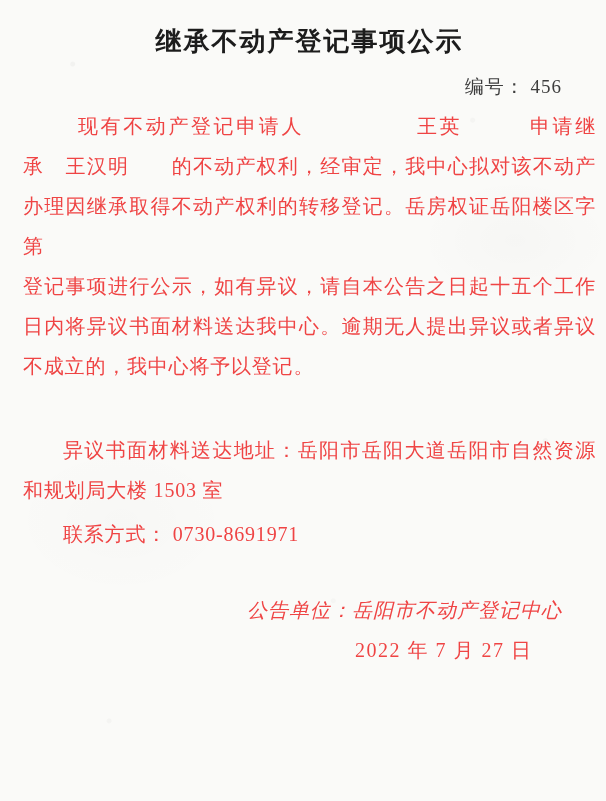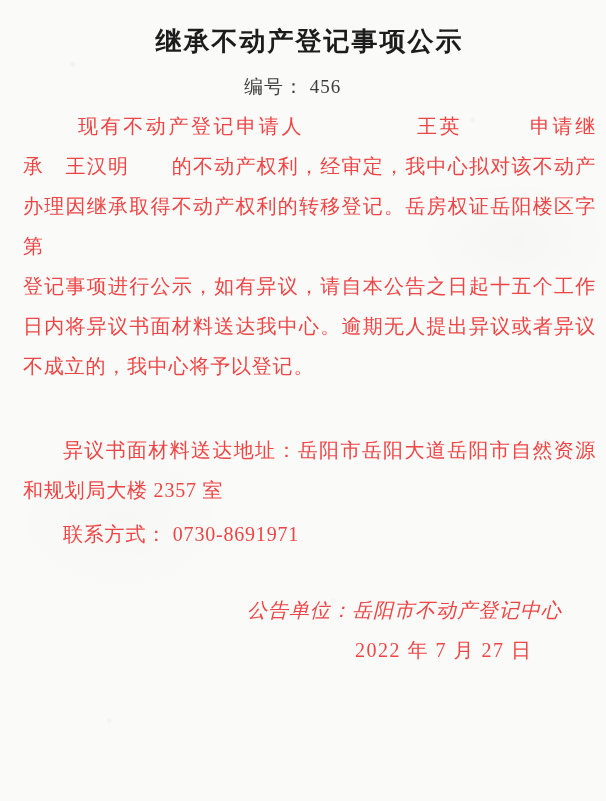--- a/index.html
+++ b/index.html
@@ -39,21 +39,21 @@
   .doc-title {
     text-align: center;
     font-family: "Liberation Sans", "DejaVu Sans", sans-serif;
     font-weight: 700;
     font-size: 26px;
     line-height: 38px;
     letter-spacing: 2px;
     color: #1c1c1c;
   }
   .doc-number {
-    text-align: center;
+    text-align: right;
     margin-top: 14px;
     margin-right: 34px;
     font-size: 19px;
     line-height: 26px;
     letter-spacing: 1px;
     color: #3d3d3d;
   }
   .line {
     font-size: 20px;
     line-height: 40px;
@@ -98,21 +98,21 @@
     <div class="line fill">承　王汉明　　的不动产权利，经审定，我中心拟对该不动产</div>
     <div class="line fill">办理因继承取得不动产权利的转移登记。岳房权证岳阳楼区字第</div>
     <div class="line fill">登记事项进行公示，如有异议，请自本公告之日起十五个工作</div>
     <div class="line fill">日内将异议书面材料送达我中心。逾期无人提出异议或者异议</div>
     <div class="line">不成立的，我中心将予以登记。</div>
   </div>
 
 
   <div class="address-block">
     <div class="line indent fill">异议书面材料送达地址：岳阳市岳阳大道岳阳市自然资源</div>
-    <div class="line">和规划局大楼 2357 室</div>
+    <div class="line">和规划局大楼 1503 室</div>
   </div>
 
   <div class="line indent contact-line">联系方式： 0730-8691971</div>
 
   <div class="line issuer-line">公告单位：岳阳市不动产登记中心</div>
 
   <div class="line date-line">2022 年 7 月 27 日</div>
 
 </div>
 

